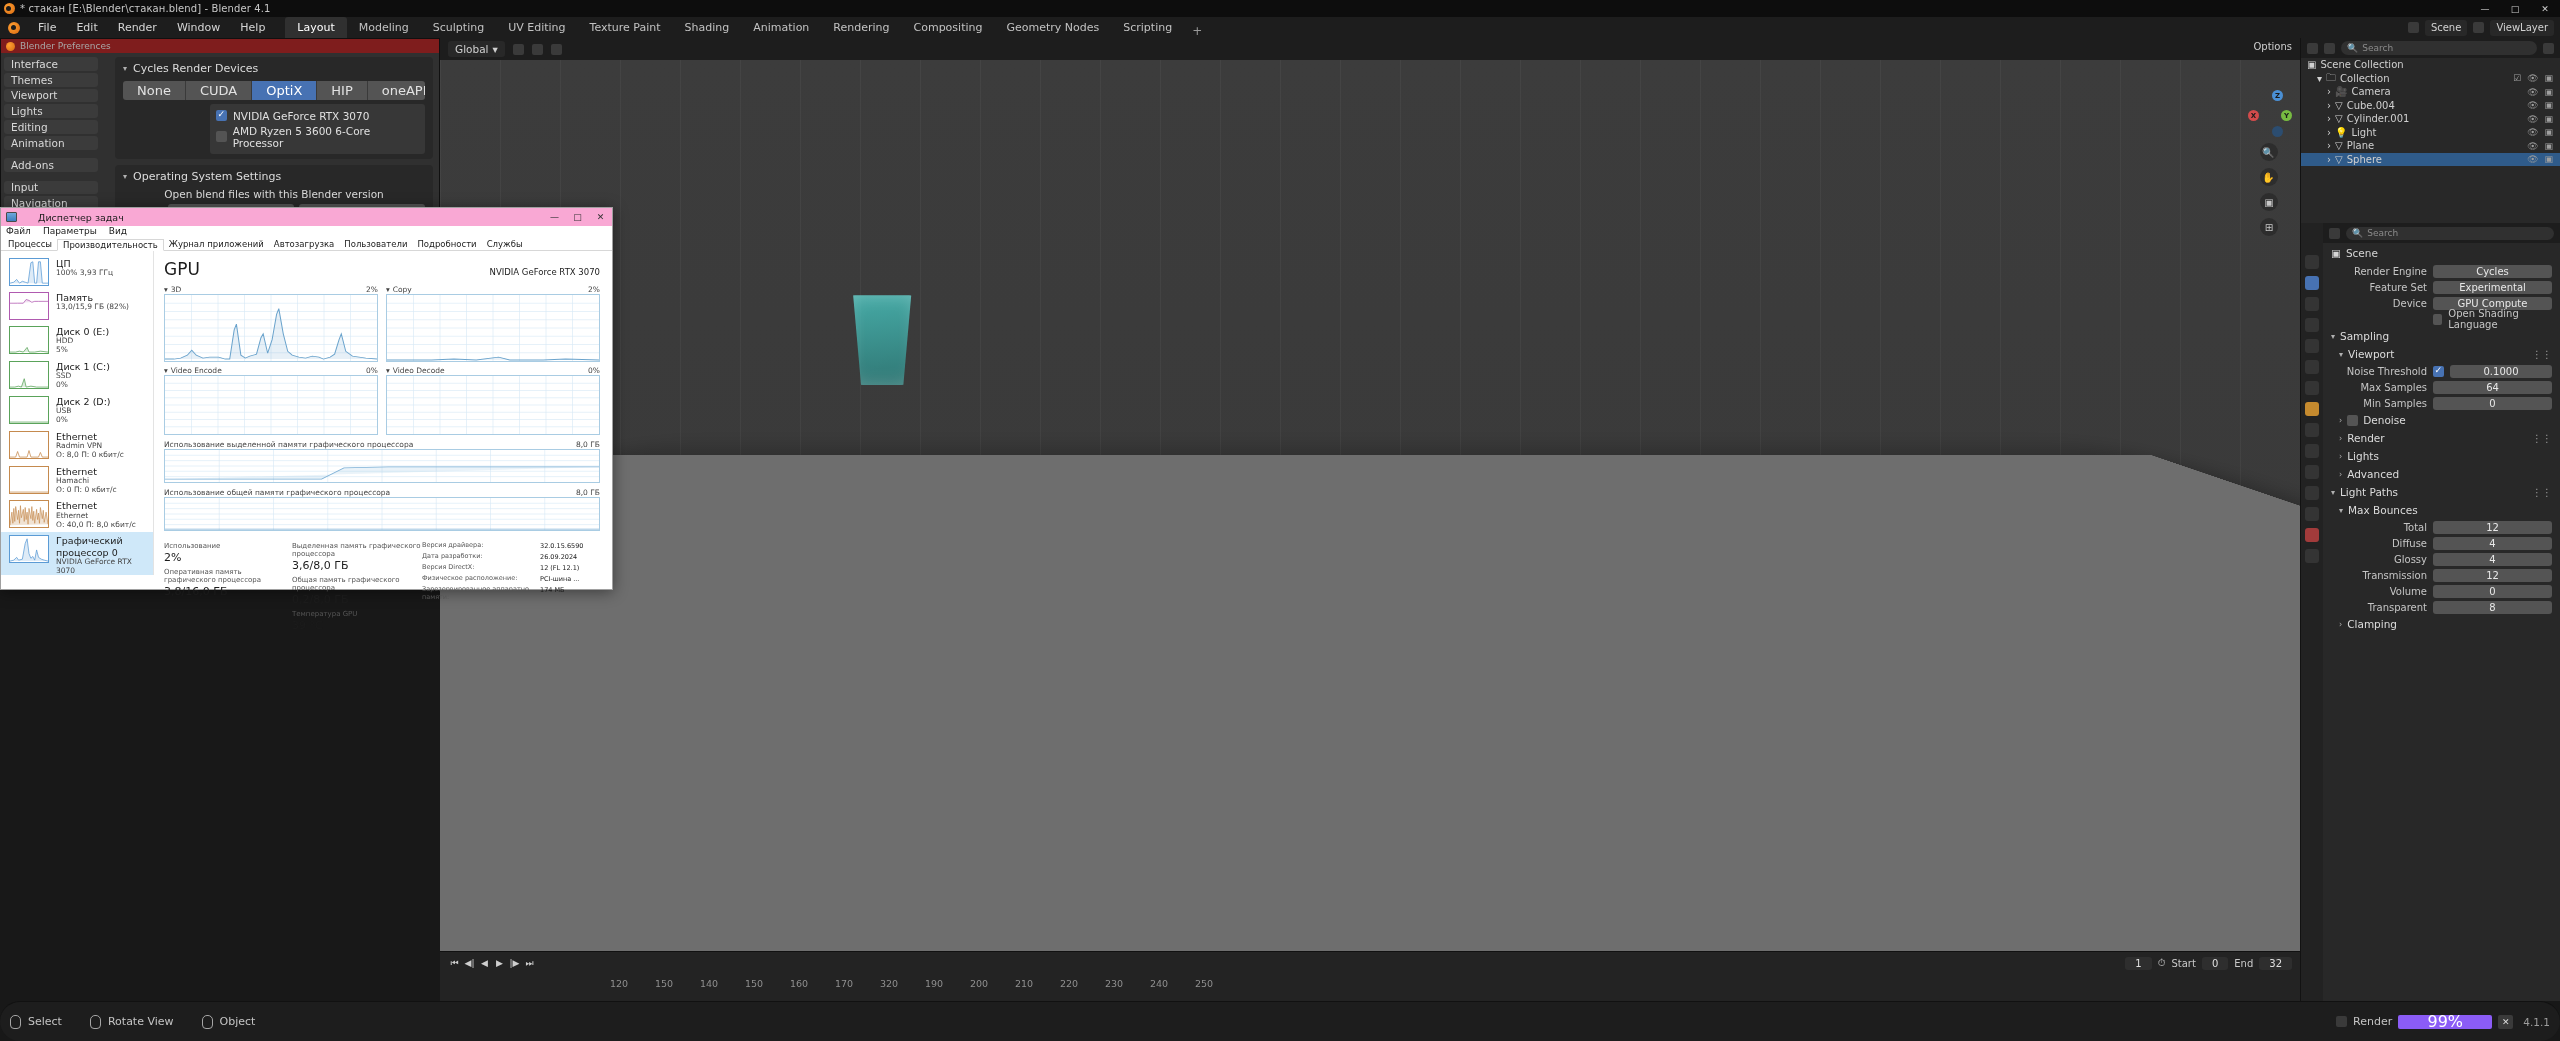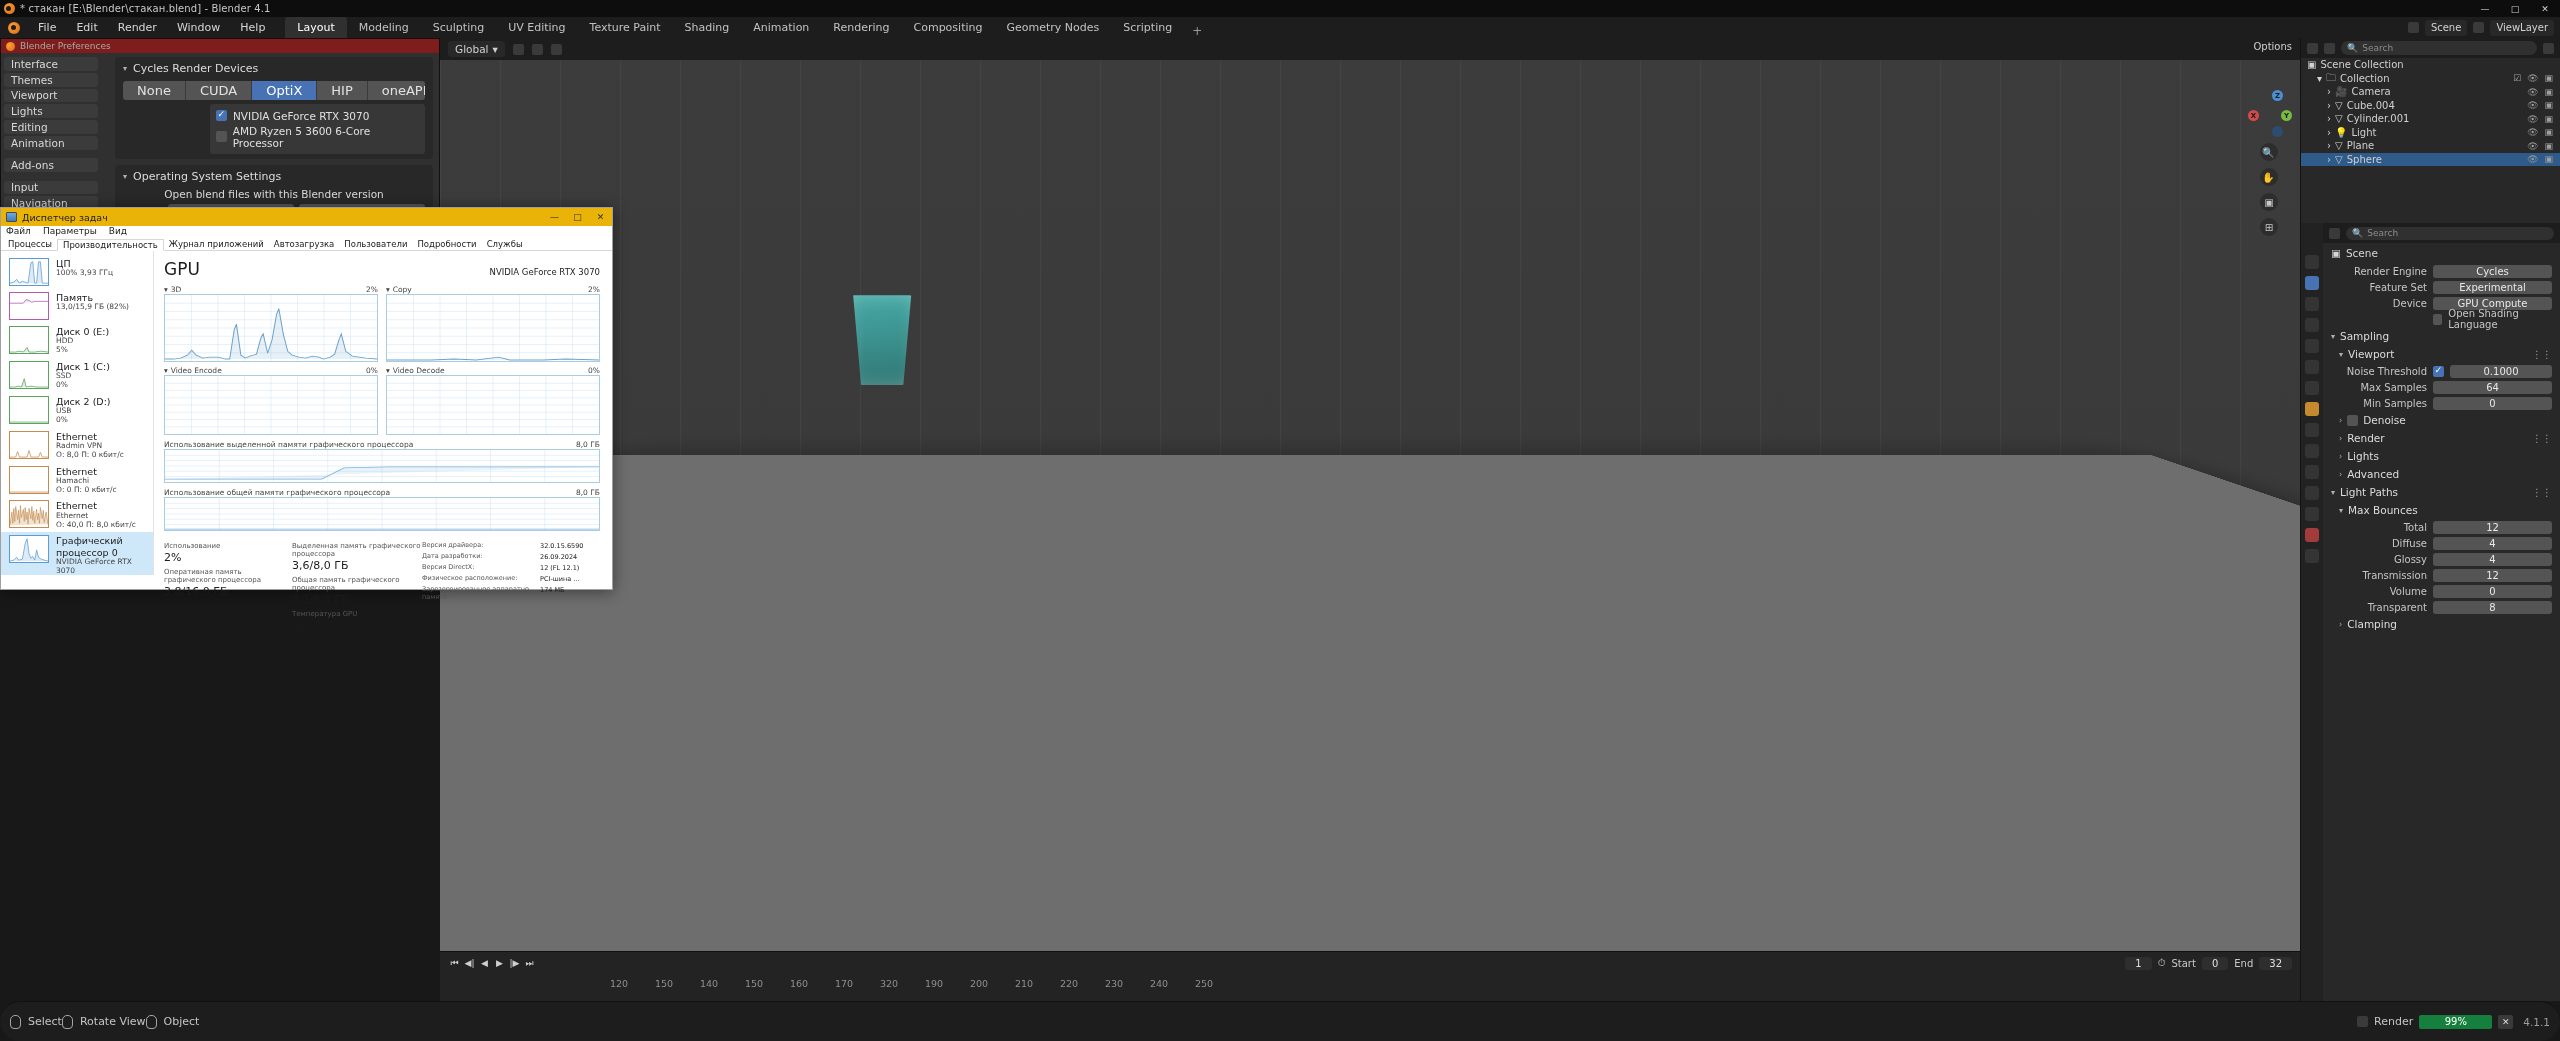--- a/index.html
+++ b/index.html
@@ -136,38 +136,38 @@
   .prow .lbl { color:#c6c6c6; width:96px; text-align:right; }
   .prow .val { flex:1; background:#545454; border-radius:3px; text-align:center; color:#e8e8e8;
     font-size:10px; height:13px; line-height:13px; }
   .sec-head { display:flex; align-items:center; gap:5px; font-size:10.5px; color:#dcdcdc;
     padding:3px 8px; }
   .sec-head.sub { padding-left:16px; }
   .dots { margin-left:auto; color:#9a9a9a; font-size:10px; }
 
   
   .statusbar { position:absolute; left:0; right:0; bottom:0; height:40px; background:#1d1d1d;
-    border-top:1px solid #111; display:flex; align-items:center; padding:0 10px; 
+    border-top:1px solid #111; display:flex; align-items:center; padding:0 10px; gap:28px;
     font-size:11px; color:#c4c4c4;border-radius:20px; }
   .sb-item { display:flex; align-items:center; gap:7px; }
   .mouse-ico { width:11px; height:14px; border:1.2px solid #a5a5a5; border-radius:5px 5px 4px 4px; }
   .sb-right { margin-left:auto; display:flex; align-items:center; gap:10px; }
   .render-chip { display:flex; align-items:center; gap:6px; }
-  .progbar { width:73px; height:14px; background:#15803d; border-radius:2px; color:#fff;
-    font-size:10px; display:flex; align-items:center; justify-content:center; }
+  .progbar { width:94px; height:14px; background:#8b5cf6; border-radius:2px; color:#fff;
+    font-size:16px; display:flex; align-items:center; justify-content:center; }
   .xbtn { width:15px; height:14px; background:#3a3a3a; border-radius:2px; display:flex;
     align-items:center; justify-content:center; font-size:9px; color:#ddd; }
   .ver { font-size:10.5px; color:#9d9d9d; }
 
   
   .tm { position:absolute; left:0; top:207px; width:613px; height:383px; background:#ffffff;
     border:1px solid #a0a0a0; color:#1b1b1b; font-family:"DejaVu Sans", sans-serif;
     box-shadow:0 2px 14px rgba(0,0,0,.45); }
-  .tm-title { height:18px; display:flex; align-items:center; gap:5px; padding-left:5px;
-    background:#eab308; }
+  .tm-title { height:18px; display:flex; align-items:center; gap:21px; padding-left:5px;
+    background:#f9a8d4; }
   .tm-ico { width:11px; height:10px; background:linear-gradient(#6fa8dc,#3d7ebf);
     border:1px solid #4a4a4a; border-radius:1px; }
   .tm-title span.t { font-size:9.5px; color:#1b1b1b; }
   .tm-wbtn { margin-left:auto; display:flex; }
   .tm-wbtn div { width:23px; height:18px; display:flex; align-items:center; justify-content:center;
     font-size:9px; color:#333; }
   .tm-menu { height:12px; display:flex; gap:12px; padding-left:5px; font-size:9px; color:#1b1b1b; }
   .tm-tabs { height:13px; display:flex; gap:0; padding-left:2px; font-size:8.5px;
     border-bottom:1px solid #d7d7d7; }
   .tm-tab { padding:0 5px; display:flex; align-items:center; color:#1b1b1b; }

